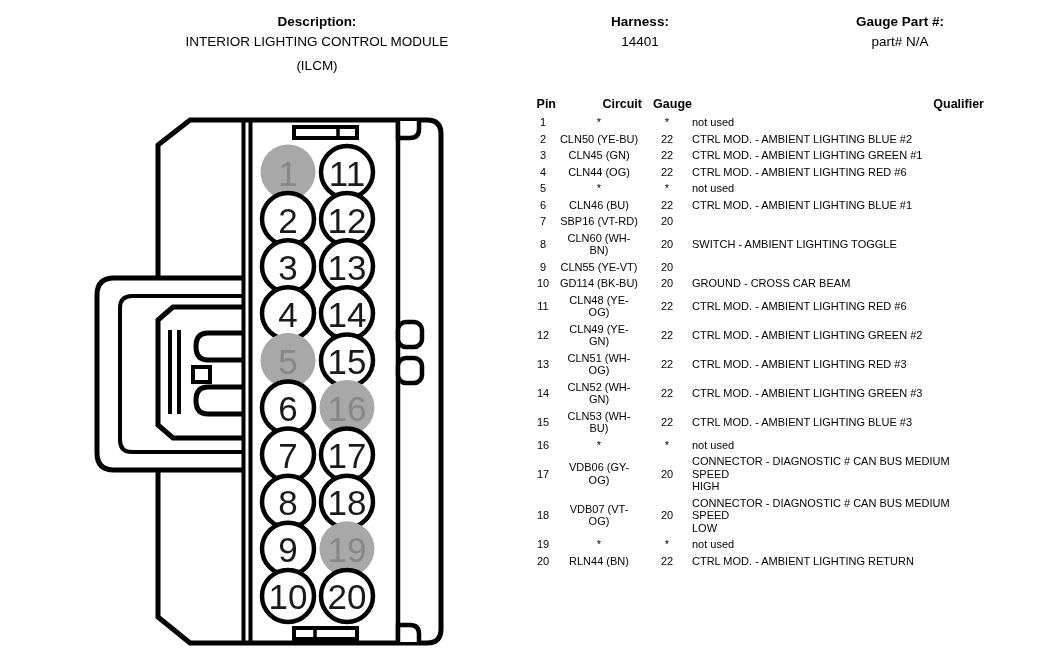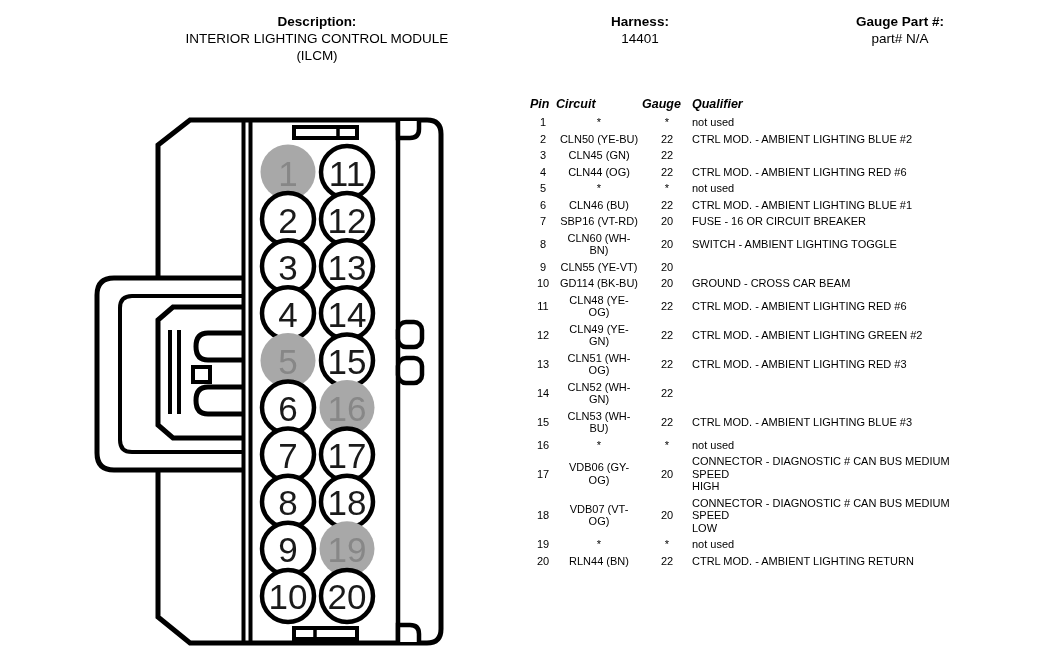--- a/index.html
+++ b/index.html
@@ -3,34 +3,34 @@
 <meta charset="utf-8">
 <style>
   html,body{margin:0;padding:0;background:#fff;}
   .page{position:relative;width:1054px;height:663px;background:#ffffff;overflow:hidden;
         font-family:"Liberation Sans",sans-serif;color:#000;}
 
   
   .hdr-connector{position:absolute;left:14px;top:20px;font-size:18px;font-weight:bold;white-space:nowrap;}
   .hdr-block{position:absolute;text-align:center;}
   .hdr-label{font-size:13.5px;font-weight:bold;line-height:17px;text-align:center;}
-  .hdr-value{font-size:13.5px;line-height:17px;white-space:pre-line;}
+  .hdr-value{font-size:13.5px;line-height:24px;white-space:pre-line;}
   .hdr-desc{left:167px;top:13px;width:300px;}
   .hdr-harness{left:560px;top:13px;width:160px;}
   .hdr-base{left:808px;top:13px;width:184px;}
 
   
   .connector-svg{position:absolute;left:85px;top:108px;width:380px;height:545px;}
   .connector-svg path,.connector-svg rect,.connector-svg line{vector-effect:none;}
 
   
   .tbl{position:absolute;left:530px;top:96px;width:524px;}
   .thead,.trow{display:grid;grid-template-columns:26px 86px 50px 292px 1fr;align-items:center;}
   .thead{font-size:12.5px;font-weight:bold;line-height:16px;margin-bottom:2px;}
-  .thead > div{text-align:left;font-style:italic;}
+  .thead > div{text-align:right;}
   .trow{font-size:11px;line-height:12.5px;}
   .trow > div{padding:2px 0;}
   .c-pin{text-align:center;}
   .c-circ{text-align:center;white-space:pre-line;}
   .c-gauge{text-align:center;}
   .c-func{text-align:left;white-space:pre-line;padding-left:1px;}
   .c-qual{text-align:center;}
 </style>
 </head>
 <body>
@@ -144,20 +144,21 @@
           <div class="c-pin">2</div>
           <div class="c-circ">CLN50 (YE-BU)</div>
           <div class="c-gauge">22</div>
           <div class="c-func">CTRL MOD. - AMBIENT LIGHTING BLUE #2</div>
           <div class="c-qual"></div>
         </div>
         <div class="trow">
           <div class="c-pin">3</div>
           <div class="c-circ">CLN45 (GN)</div>
           <div class="c-gauge">22</div>
+          <div class="c-func">CTRL MOD. - AMBIENT LIGHTING GREEN #1</div>
           <div class="c-qual"></div>
         </div>
         <div class="trow">
           <div class="c-pin">4</div>
           <div class="c-circ">CLN44 (OG)</div>
           <div class="c-gauge">22</div>
           <div class="c-func">CTRL MOD. - AMBIENT LIGHTING RED #6</div>
           <div class="c-qual"></div>
         </div>
         <div class="trow">
@@ -171,21 +172,20 @@
           <div class="c-pin">6</div>
           <div class="c-circ">CLN46 (BU)</div>
           <div class="c-gauge">22</div>
           <div class="c-func">CTRL MOD. - AMBIENT LIGHTING BLUE #1</div>
           <div class="c-qual"></div>
         </div>
         <div class="trow">
           <div class="c-pin">7</div>
           <div class="c-circ">SBP16 (VT-RD)</div>
           <div class="c-gauge">20</div>
-          <div class="c-func">FUSE - 16 OR CIRCUIT BREAKER</div>
           <div class="c-qual"></div>
         </div>
         <div class="trow">
           <div class="c-pin">8</div>
           <div class="c-circ">CLN60 (WH-
 BN)</div>
           <div class="c-gauge">20</div>
           <div class="c-func">SWITCH - AMBIENT LIGHTING TOGGLE</div>
           <div class="c-qual"></div>
         </div>
@@ -224,20 +224,21 @@
 OG)</div>
           <div class="c-gauge">22</div>
           <div class="c-func">CTRL MOD. - AMBIENT LIGHTING RED #3</div>
           <div class="c-qual"></div>
         </div>
         <div class="trow">
           <div class="c-pin">14</div>
           <div class="c-circ">CLN52 (WH-
 GN)</div>
           <div class="c-gauge">22</div>
+          <div class="c-func">CTRL MOD. - AMBIENT LIGHTING GREEN #3</div>
           <div class="c-qual"></div>
         </div>
         <div class="trow">
           <div class="c-pin">15</div>
           <div class="c-circ">CLN53 (WH-
 BU)</div>
           <div class="c-gauge">22</div>
           <div class="c-func">CTRL MOD. - AMBIENT LIGHTING BLUE #3</div>
           <div class="c-qual"></div>
         </div>

